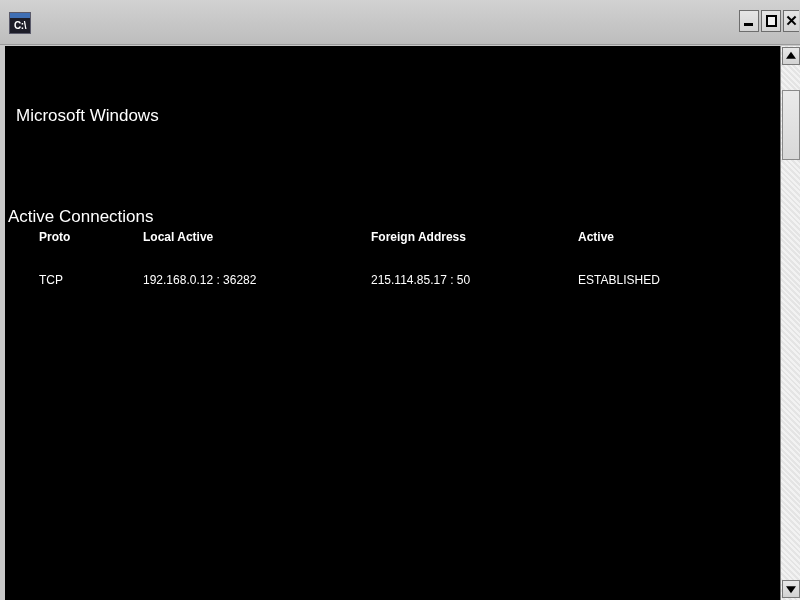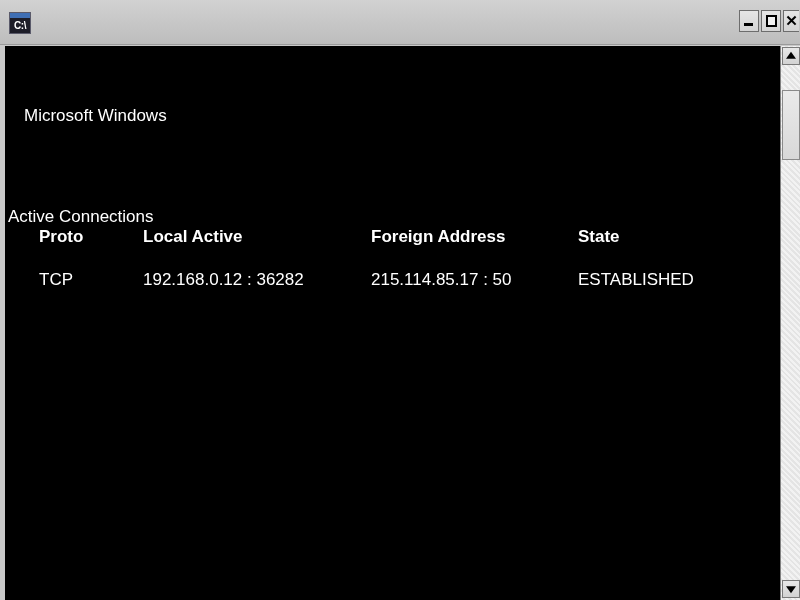--- a/index.html
+++ b/index.html
@@ -129,35 +129,35 @@
 
   .line {
     position: absolute;
     color: #ffffff;
     font-family: "Liberation Sans", sans-serif;
     font-size: 17px;
     line-height: 20px;
     white-space: pre;
   }
 
-  #line-banner  { left: 19px;  top: 60px; }
+  #line-banner  { left: 11px;  top: 60px; }
   #line-prompt  { left: 3px;  top: 107px; }
   #line-active  { left: 3px;  top: 161px; }
 
   
   #conn-table {
     position: absolute;
     left: 0; top: 0;
     width: 100%;
   }
   .cell {
     position: absolute;
     color: #ffffff;
     font-family: "Liberation Sans", sans-serif;
-    font-size: 17px;
+    font-size: 12px;
     line-height: 20px;
     white-space: pre;
   }
   .hdr { font-weight: bold; top: 181px; }
   .row { font-weight: normal; top: 224px; }
 
   .col-proto   { left: 34px; }
   .col-local   { left: 138px; }
   .col-foreign { left: 366px; }
   .col-state   { left: 573px; }
@@ -250,21 +250,21 @@
     <div class="line" id="line-banner">Microsoft Windows</div>
 
 
     <div class="line" id="line-active">Active Connections</div>
 
     <div id="conn-table">
 
       <div class="cell hdr col-proto">Proto</div>
       <div class="cell hdr col-local">Local Active</div>
       <div class="cell hdr col-foreign">Foreign Address</div>
-      <div class="cell hdr col-state">State</div>
+      <div class="cell hdr col-state">Active</div>
 
       <div class="cell row col-proto">TCP</div>
       <div class="cell row col-local">192.168.0.12 : 36282</div>
       <div class="cell row col-foreign">215.114.85.17 : 50</div>
       <div class="cell row col-state">ESTABLISHED</div>
 
     </div>
 
   </div>
 

